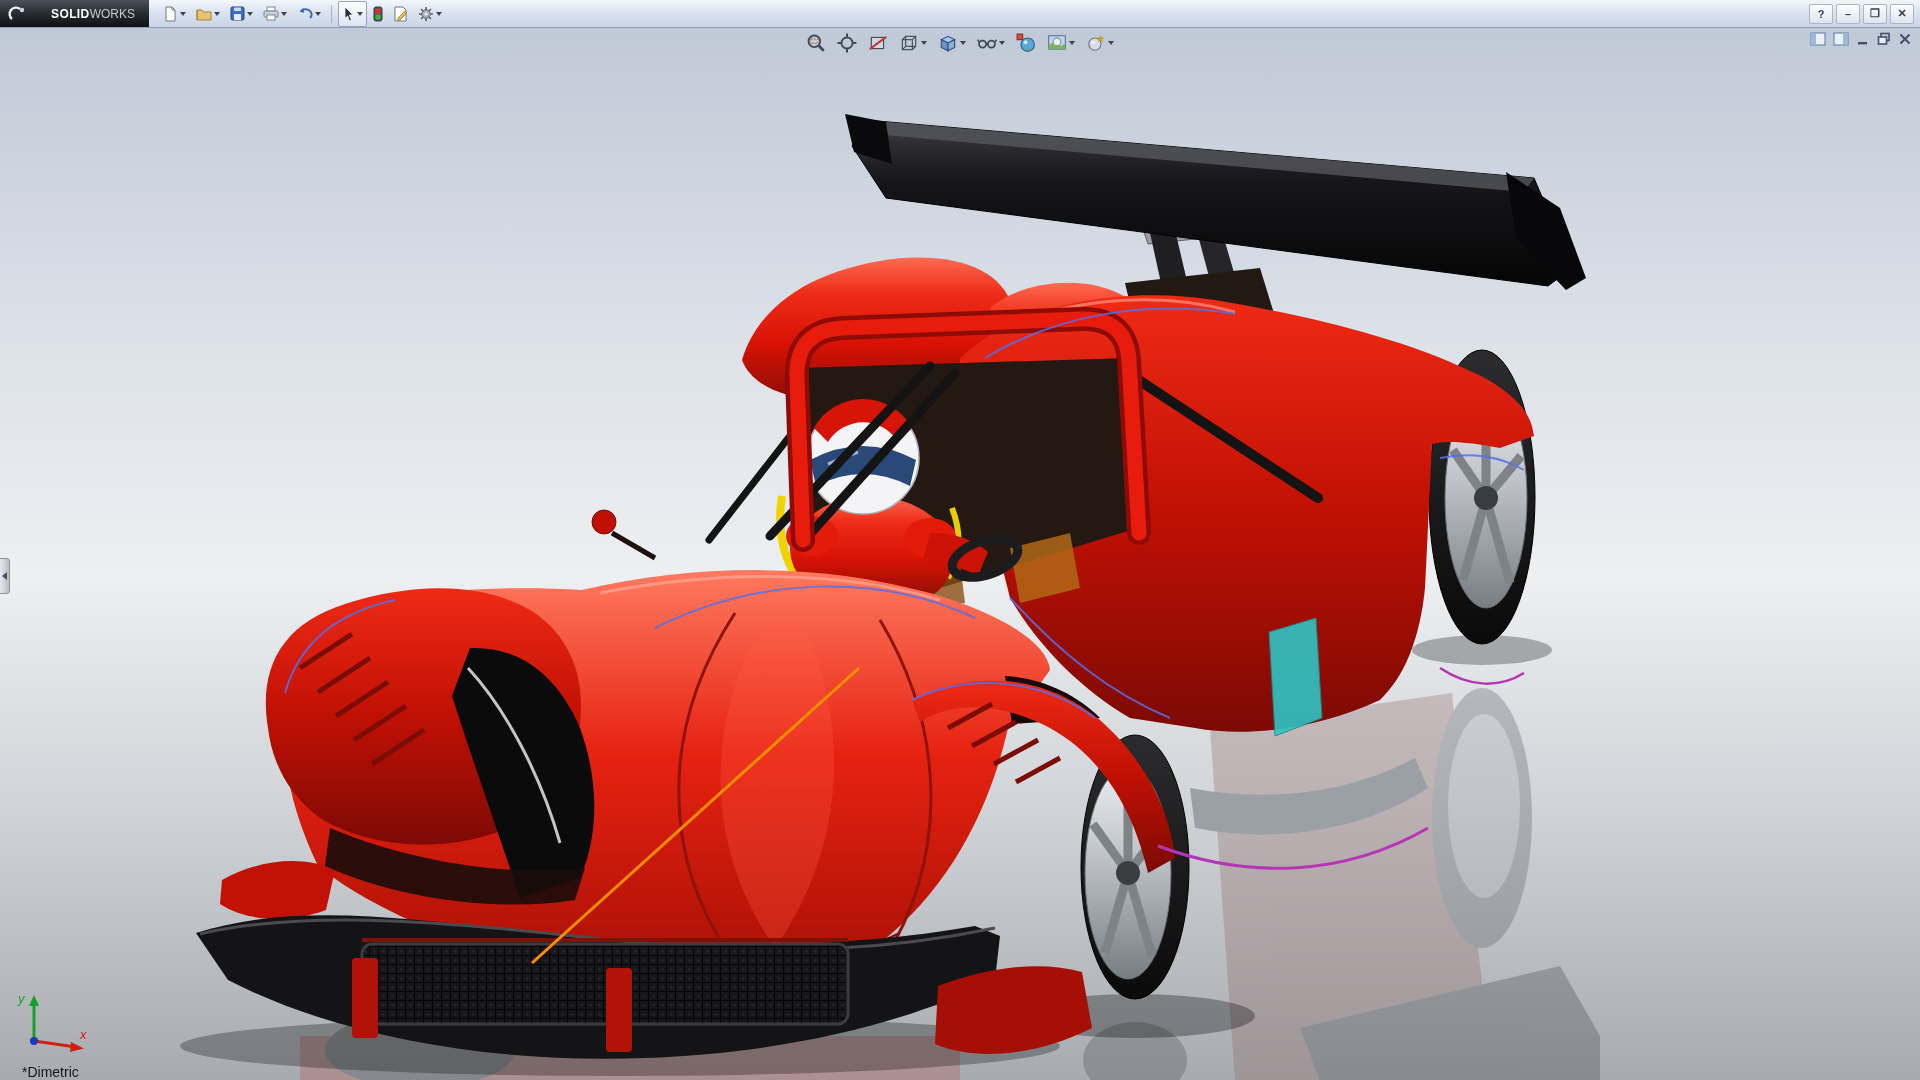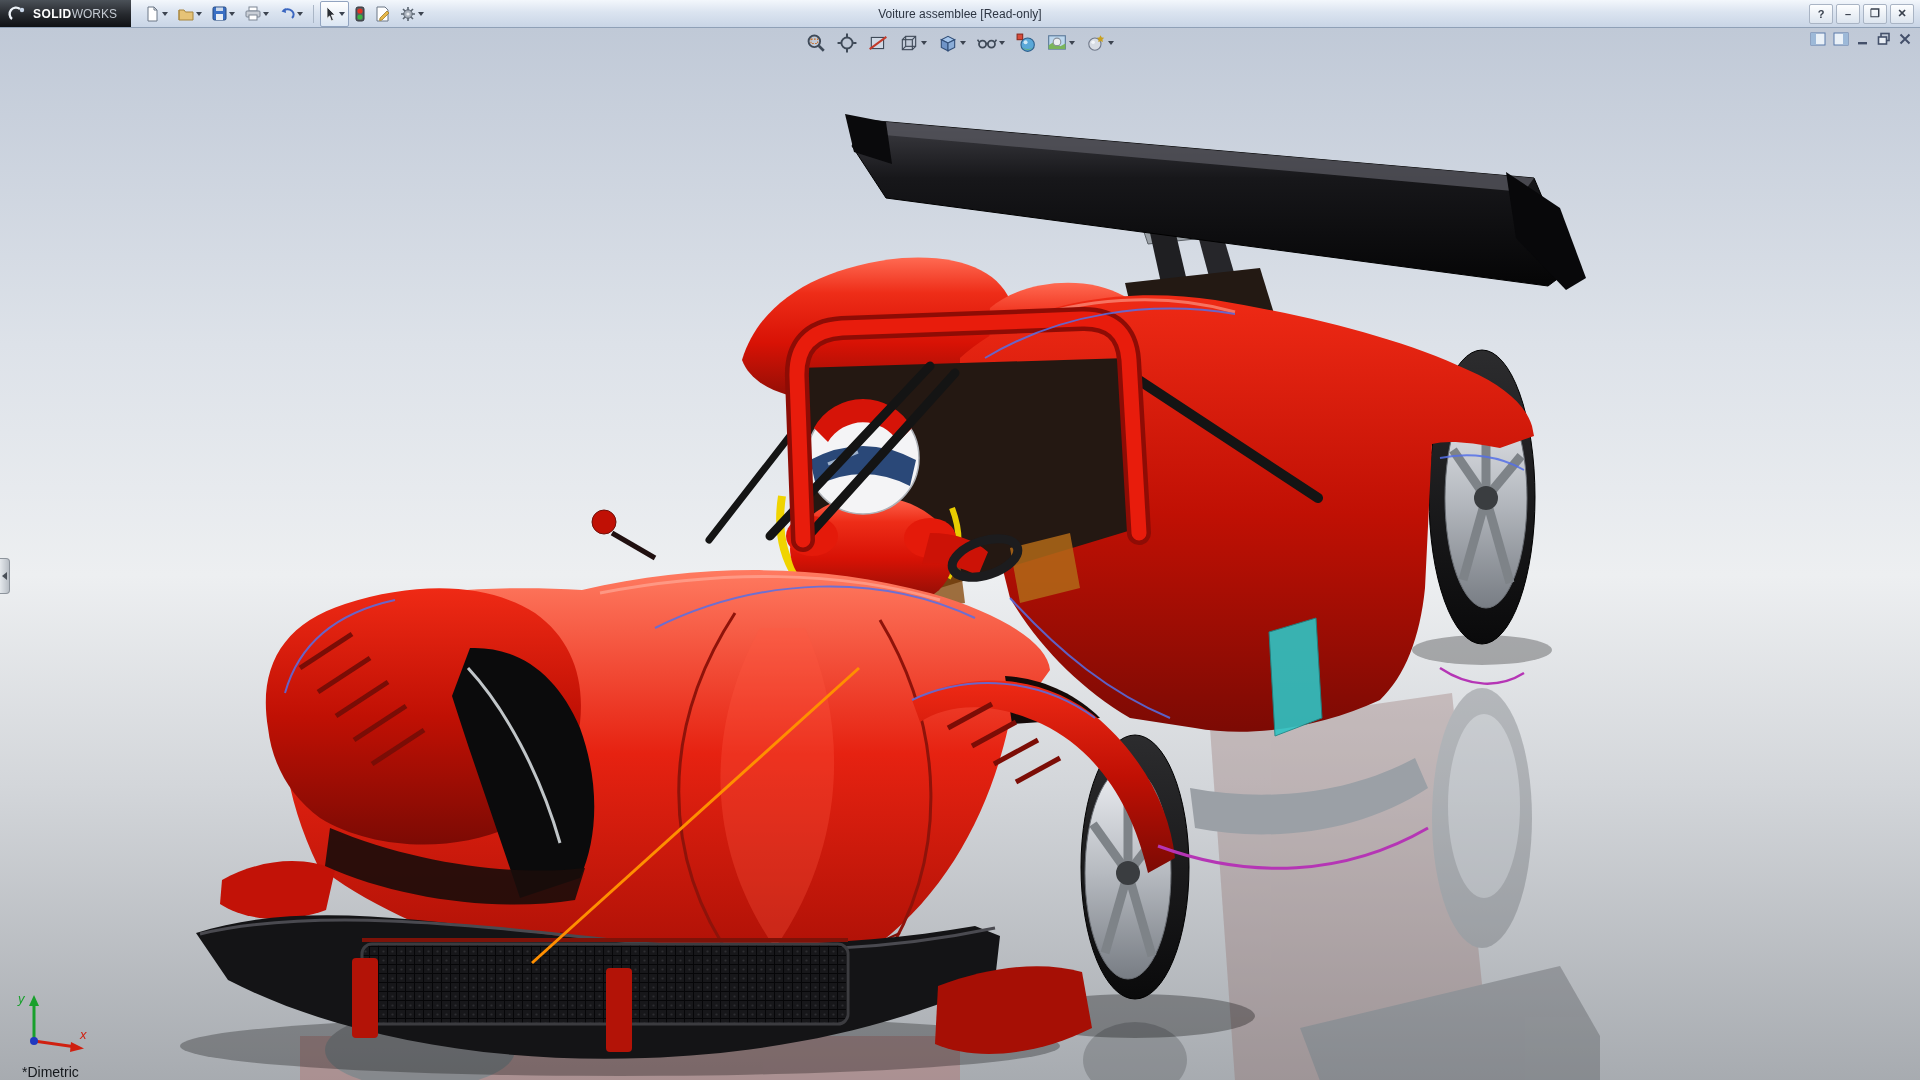--- a/index.html
+++ b/index.html
@@ -1,21 +1,21 @@
 <!DOCTYPE html>
 <html><head>
 <meta charset="utf-8">
 <style>
   html,body{margin:0;padding:0;background:#777;}
   .app{width:1920px;height:1080px;position:relative;font-family:"Liberation Sans",sans-serif;overflow:hidden;background:#d5dce6;}
   
   .titlebar{height:27px;display:flex;align-items:center;position:relative;
     background:linear-gradient(180deg,#f3f7fc 0%,#dbe4f0 45%,#c9d5e6 100%);
     border-bottom:1px solid #8fa0b6;}
-  .brand{height:27px;display:flex;align-items:center;gap:5px;padding:0 14px 0 8px;
+  .brand{height:27px;display:flex;align-items:center;gap:23px;padding:0 14px 0 8px;
     background:linear-gradient(180deg,#4b5158 0%,#25282d 55%,#0f1114 100%);color:#fff;font-size:12px;}
   .brand .btxt b{font-weight:bold;letter-spacing:.4px;}
   .brand .btxt span{color:#c3c9d1;font-weight:normal;}
   .qtoolbar{display:flex;align-items:center;margin-left:10px;gap:2px;}
   .tbtn{display:flex;align-items:center;gap:2px;padding:2px 3px;border:1px solid transparent;border-radius:2px;height:20px;}
   .tbtn.pressed{border-color:#92a4c0;background:linear-gradient(#ffffff,#dbe6f3);}
   .caret{width:0;height:0;border-left:3px solid transparent;border-right:3px solid transparent;border-top:4px solid #3c4450;}
   .sep{width:1px;height:18px;background:#aab6c6;margin:0 4px;}
   .wtitle{position:absolute;left:0;right:0;text-align:center;font-size:12px;color:#2d3542;pointer-events:none;}
   .wincontrols{margin-left:auto;display:flex;gap:3px;padding-right:6px;z-index:2;}
@@ -112,21 +112,20 @@
       <div class="tbtn" title="options">
         <svg width="16" height="16" viewBox="0 0 16 16">
           <circle cx="8" cy="8" r="4.2" fill="#aab2bd" stroke="#5a6470"></circle>
           <path d="M8 1v3M8 12v3M1 8h3M12 8h3M3 3l2 2M11 11l2 2M13 3l-2 2M5 11l-2 2" stroke="#5a6470" stroke-width="1.6"></path>
           <circle cx="8" cy="8" r="1.6" fill="#e8ecf1"></circle>
         </svg>
           <span class="caret"></span>
       </div>
     </div>
 
-    <div class="wtitle">Voiture assemblee [Read-only]</div>
 
     <div class="wincontrols">
       <div class="wbtn">?</div>
       <div class="wbtn">–</div>
       <div class="wbtn">❐</div>
       <div class="wbtn">✕</div>
     </div>
   </div>
 
   <div class="viewport">

